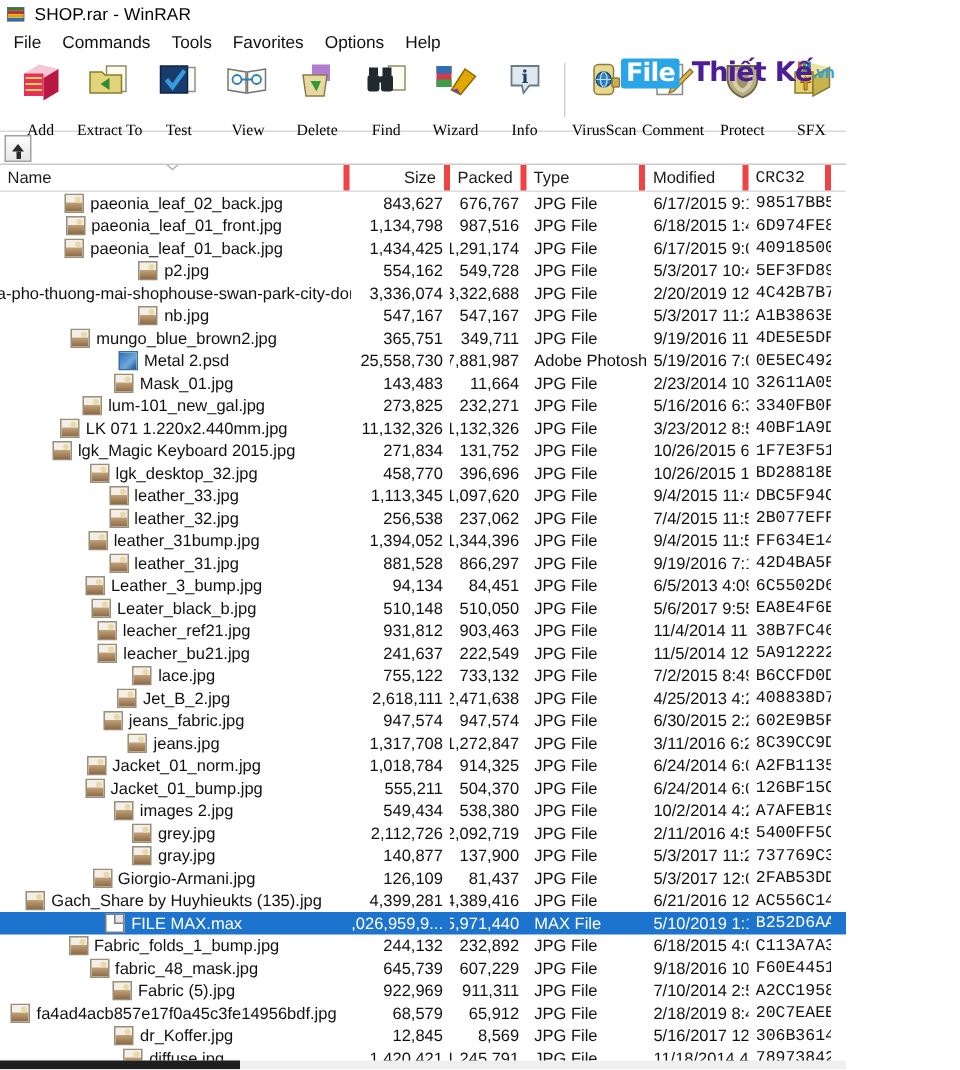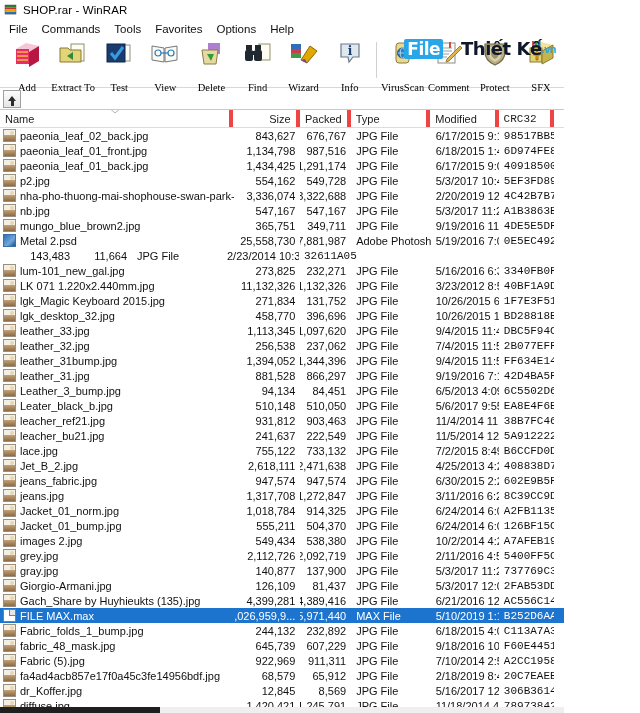--- a/index.html
+++ b/index.html
@@ -109,23 +109,23 @@
   .brand-file {
     background: #29a6e8;
     color: #fff;
     font-size: 17px;
     padding: 1px 3px 1px 3px;
     border-radius: 2px;
     font-family: "DejaVu Sans", sans-serif;
     line-height: 18px;
   }
   .brand-rest {
-    color: #0f172a;
+    color: #4c1d95;
     font-size: 18px;
-    margin-left: 18px;
+    margin-left: 8px;
     line-height: 18px;
     font-family: "DejaVu Sans", sans-serif;
   }
   .brand-vn {
     color: #29a6e8;
     font-size: 11px;
     line-height: 18px;
   }
 
   
@@ -226,20 +226,21 @@
     overflow: hidden;
     white-space: nowrap;
     padding: 0 5px;
     display: flex;
     align-items: center;
     text-overflow: ellipsis;
   }
   .cell.num { justify-content: flex-end; }
   .cell.name {
     padding-left: 3px;
+    justify-content: center;
   }
 
   .ficon {
     width: 13px; height: 13px;
     margin-right: 4px;
     flex: 0 0 13px;
     position: relative;
   }
   
   .ic-jpg {
@@ -626,20 +627,24 @@
             <span>Metal 2.psd</span>
           </div>
           <div class="cell w-size num">25,558,730</div>
           <div class="cell w-packed num">17,881,987</div>
           <div class="cell w-type">Adobe Photoshop ...</div>
           <div class="cell w-modified">5/19/2016 7:01 ...</div>
           <div class="cell w-crc">0E5EC492</div>
           <div class="cell w-tail"></div>
         </div>
         <div class="row">
+          <div class="cell name w-name">
+            <span class="ficon ic-jpg"></span>
+            <span>Mask_01.jpg</span>
+          </div>
           <div class="cell w-size num">143,483</div>
           <div class="cell w-packed num">11,664</div>
           <div class="cell w-type">JPG File</div>
           <div class="cell w-modified">2/23/2014 10:3...</div>
           <div class="cell w-crc">32611A05</div>
           <div class="cell w-tail"></div>
         </div>
         <div class="row">
           <div class="cell name w-name">
             <span class="ficon ic-jpg"></span>

